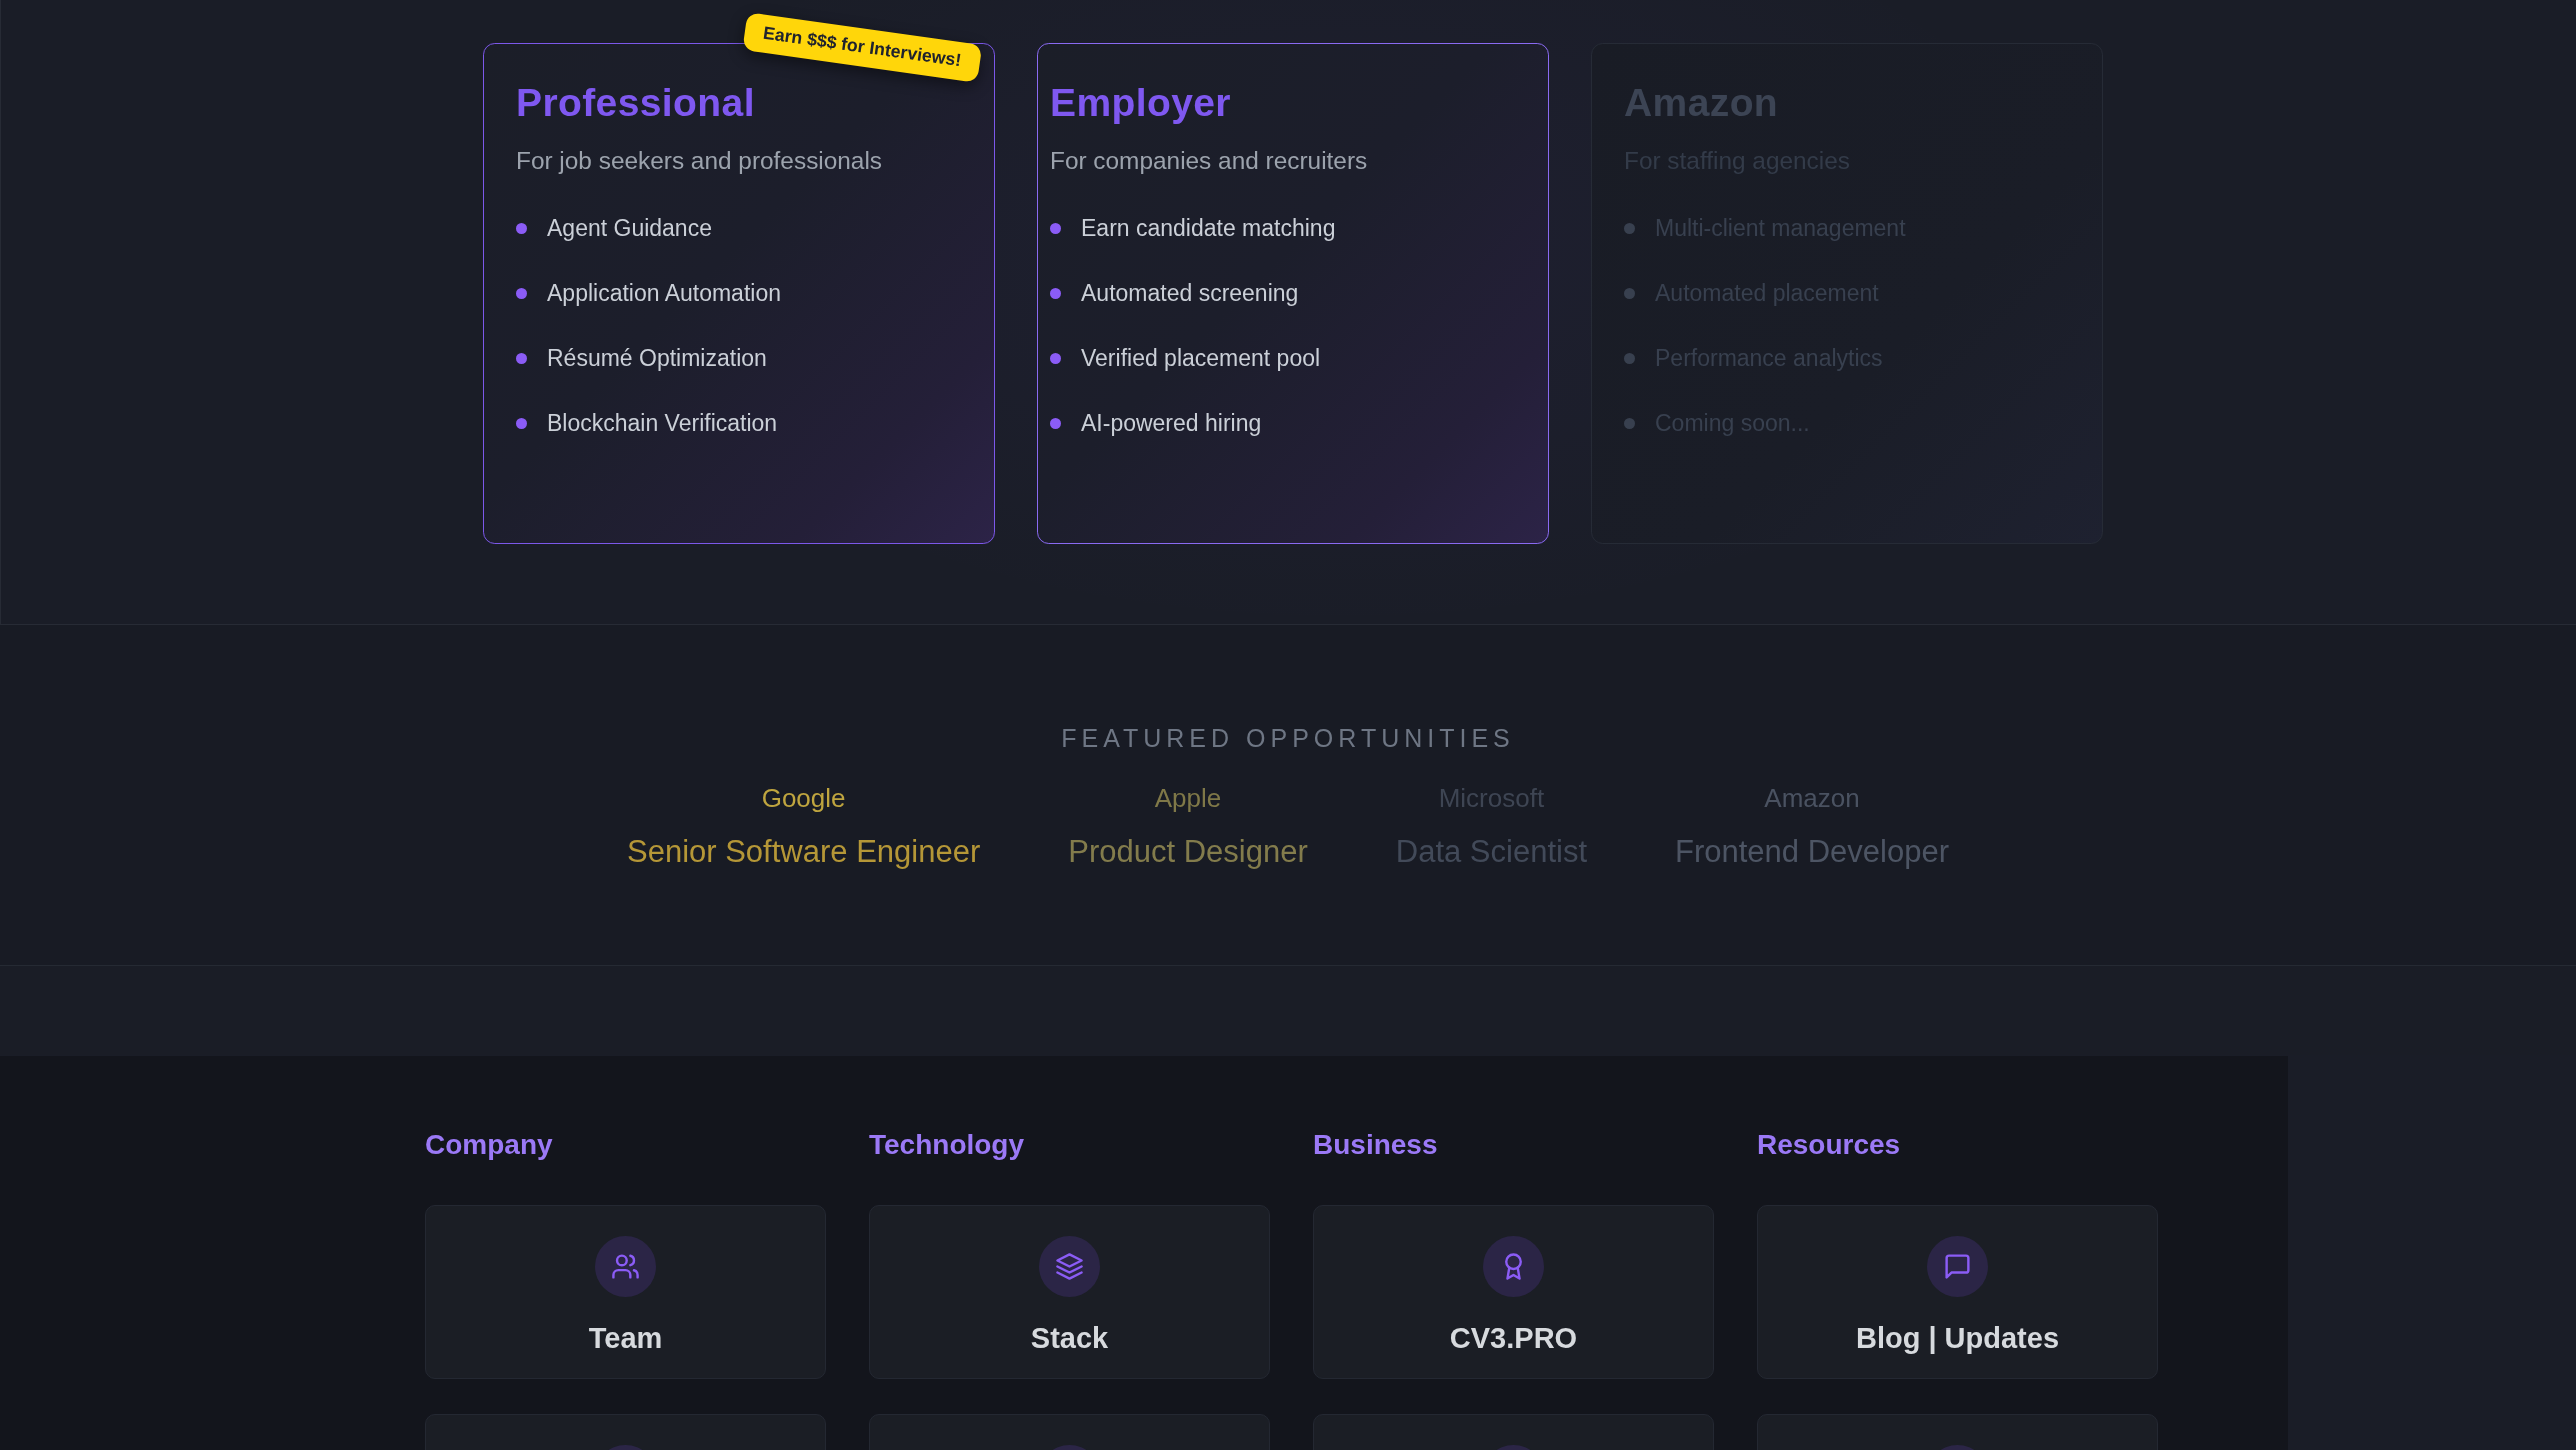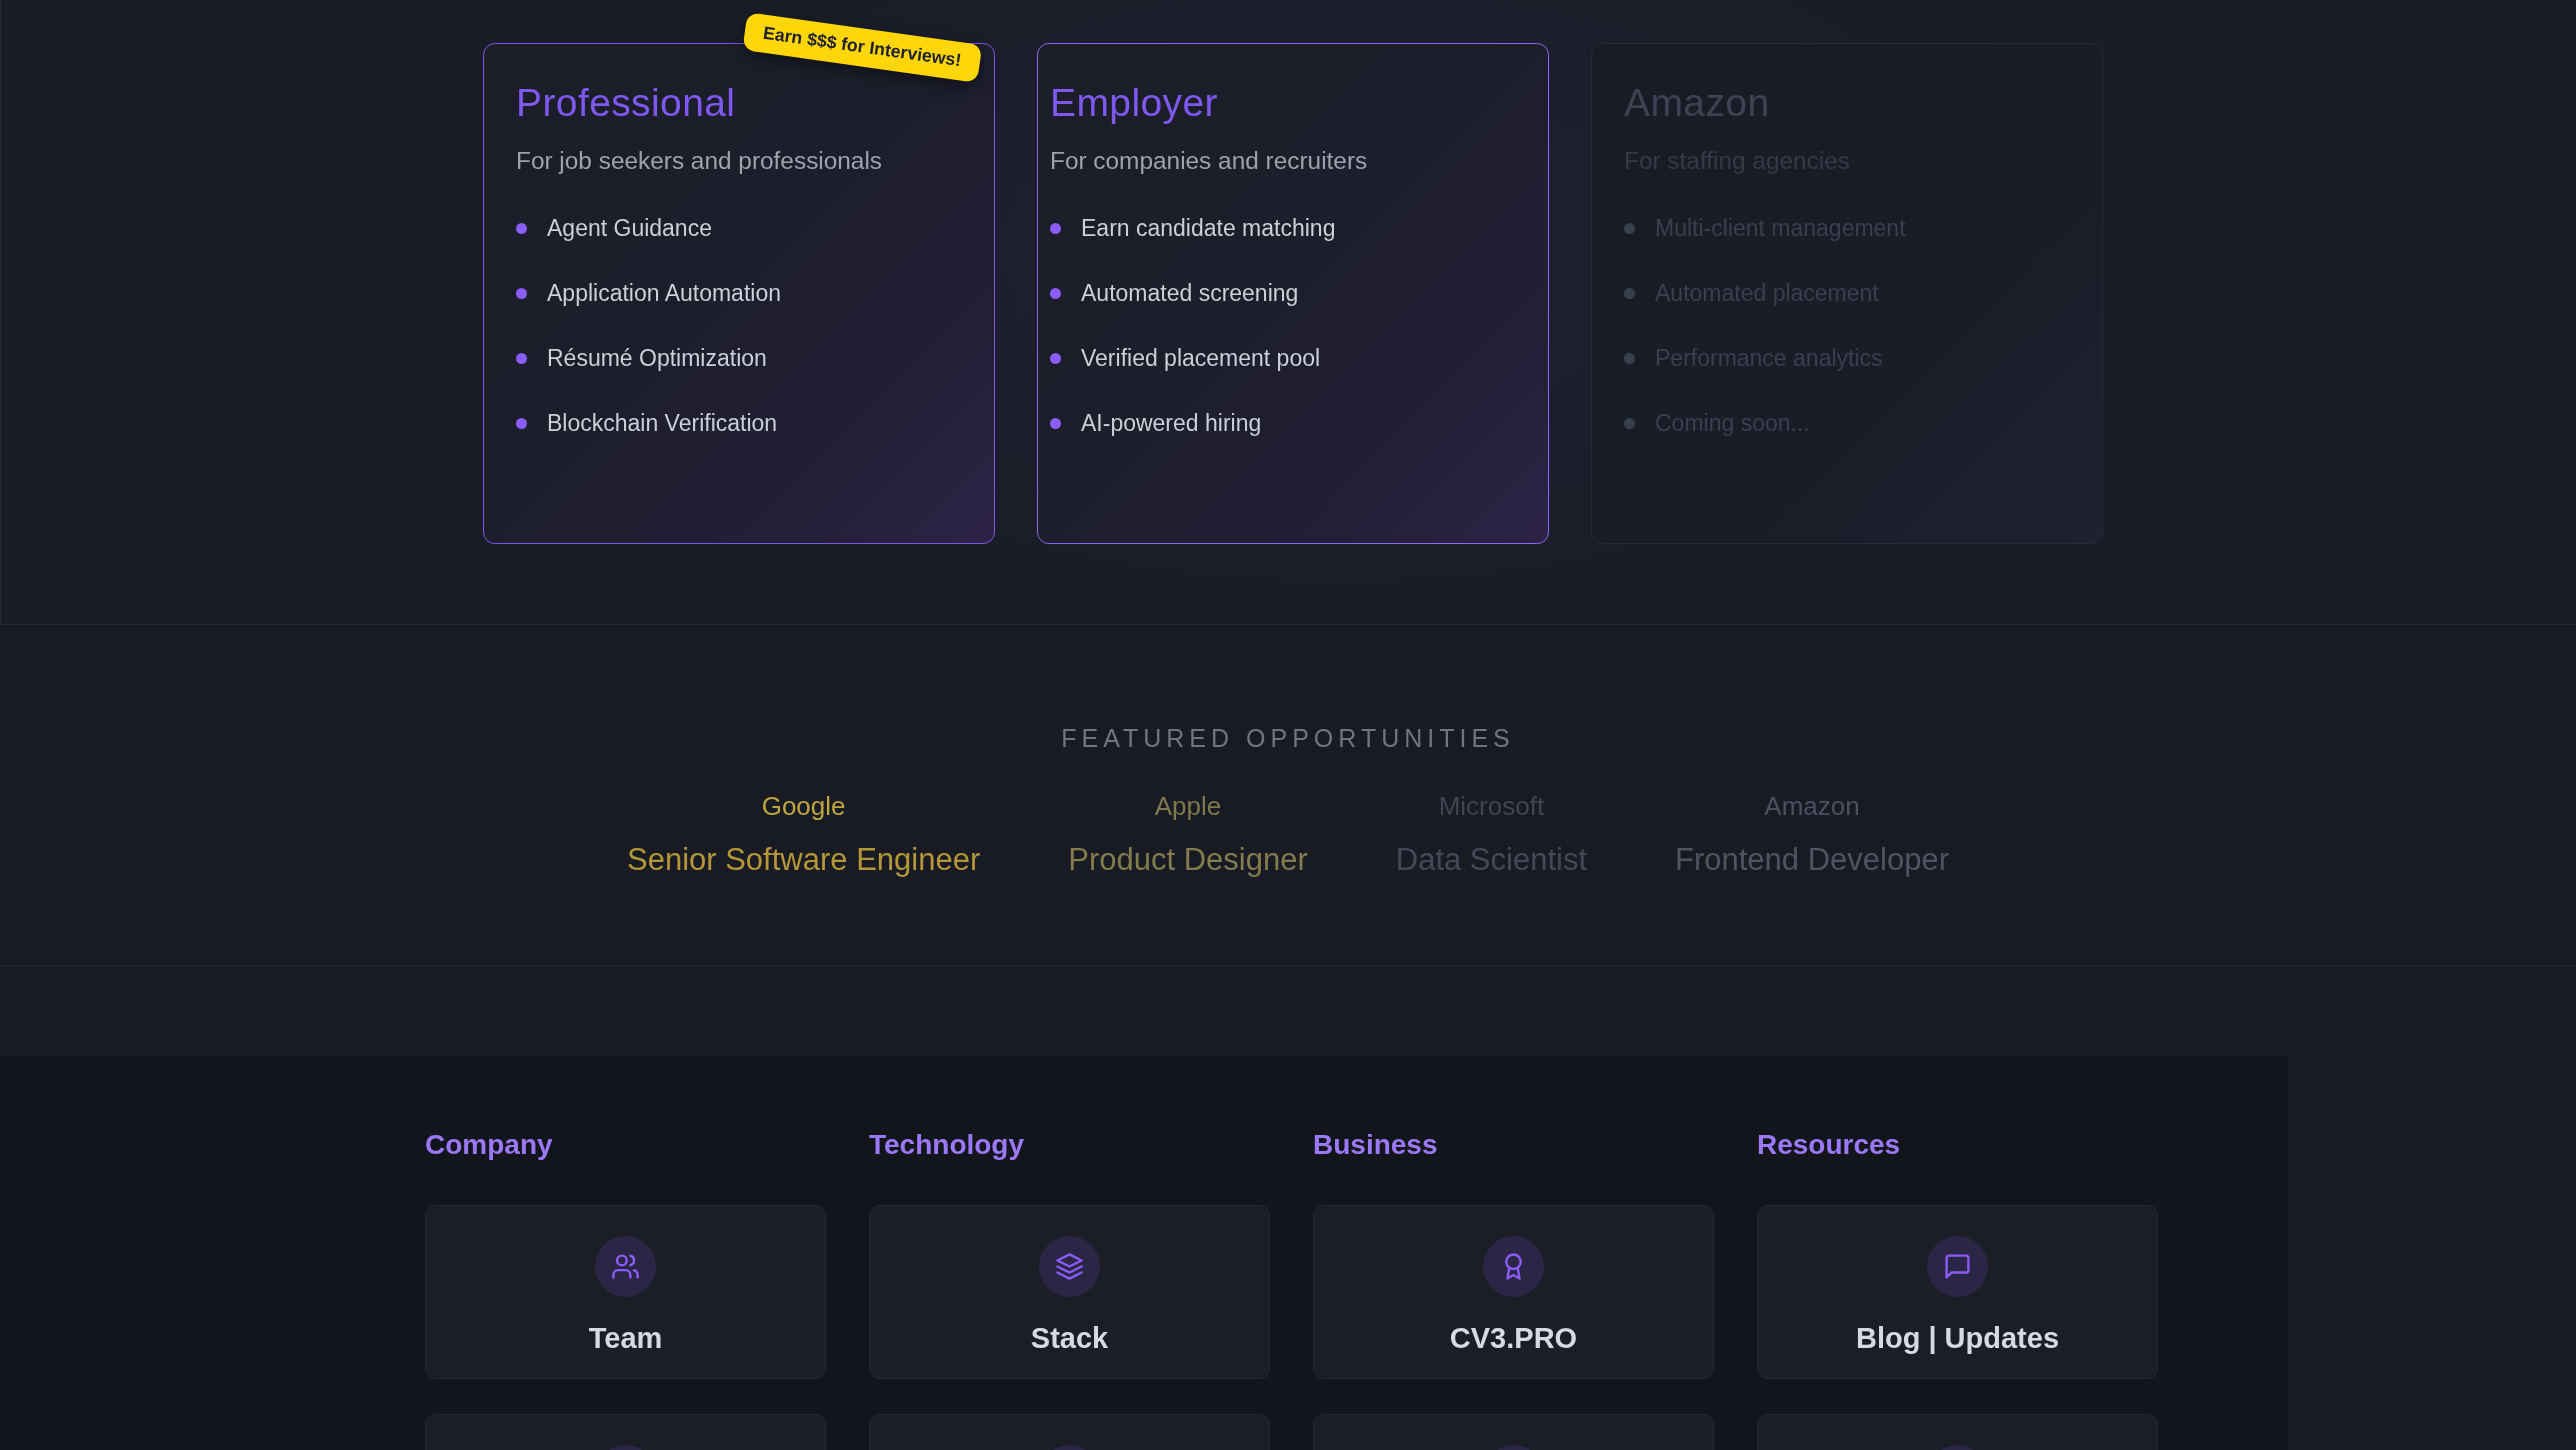--- a/index.html
+++ b/index.html
@@ -25,33 +25,33 @@
                  box-shadow:0 5px 15px rgba(0,0,0,0.45); }
 
   
   .plans { position:absolute; left:482px; top:43px; display:flex; gap:42px; z-index:2; }
   .plan-card { width:512px; height:501px; border-radius:11.8px; padding:37px 32px;
                border:0.8px solid #7c58ea;
                background:linear-gradient(135deg,#1b1e28 0%,#1c1e2b 45%,#241f38 80%,#2c2347 100%); }
   .plan-card.employer { border-color:#8a6af2;padding-left:12px; }
   .plan-card.disabled { border-color:#262b36;
                background:linear-gradient(135deg,#191c25 0%,#1a1d27 60%,#1e2130 100%); }
-  .plan-title { font-size:39px; font-weight:400; color:#7f58f0; letter-spacing:0.4px; }
+  .plan-title { font-size:39px; font-weight:700; color:#7f58f0; letter-spacing:0.4px; }
   .plan-desc { margin-top:22px; font-size:24.4px; color:#9ca3ad; }
   .plan-features { margin-top:40px; list-style:none; display:flex; flex-direction:column; gap:38px; }
   .plan-features li { display:flex; align-items:center; gap:20px; font-size:23px; color:#cbd0d8; }
   .dot { width:11px; height:11px; border-radius:50%; background:#8b5cf6; flex:0 0 11px; }
   .plan-card.disabled .plan-title { color:#3c4454; }
   .plan-card.disabled .plan-desc { color:#333b49; }
   .plan-card.disabled .plan-features li { color:#38404f; }
   .plan-card.disabled .dot { background:#38404f; }
 
   
   .featured-heading { margin-top:99px; font-size:25px; letter-spacing:5px; color:#6e7684; font-weight:400; }
-  .jobs-row { margin-top:38px; display:flex; align-items:flex-start; gap:88px; }
+  .jobs-row { margin-top:30px; display:flex; align-items:flex-start; gap:88px; }
   .job-item { display:flex; flex-direction:column; align-items:center; gap:20px; cursor:pointer; }
   .job-company { font-size:26px; }
   .job-title { font-size:31px; }
   .job-0 .job-company { color:#bfa53f; } .job-0 .job-title { color:#b59737; }
   .job-1 .job-company { color:#7f7848; } .job-1 .job-title { color:#837c4c; }
   .job-2 .job-company { color:#3e4553; } .job-2 .job-title { color:#424a59; }
   .job-3 .job-company { color:#4a5261; } .job-3 .job-title { color:#4d5564; }
 
   
   .footer-grid { position:absolute; left:425px; top:73px; display:grid;

